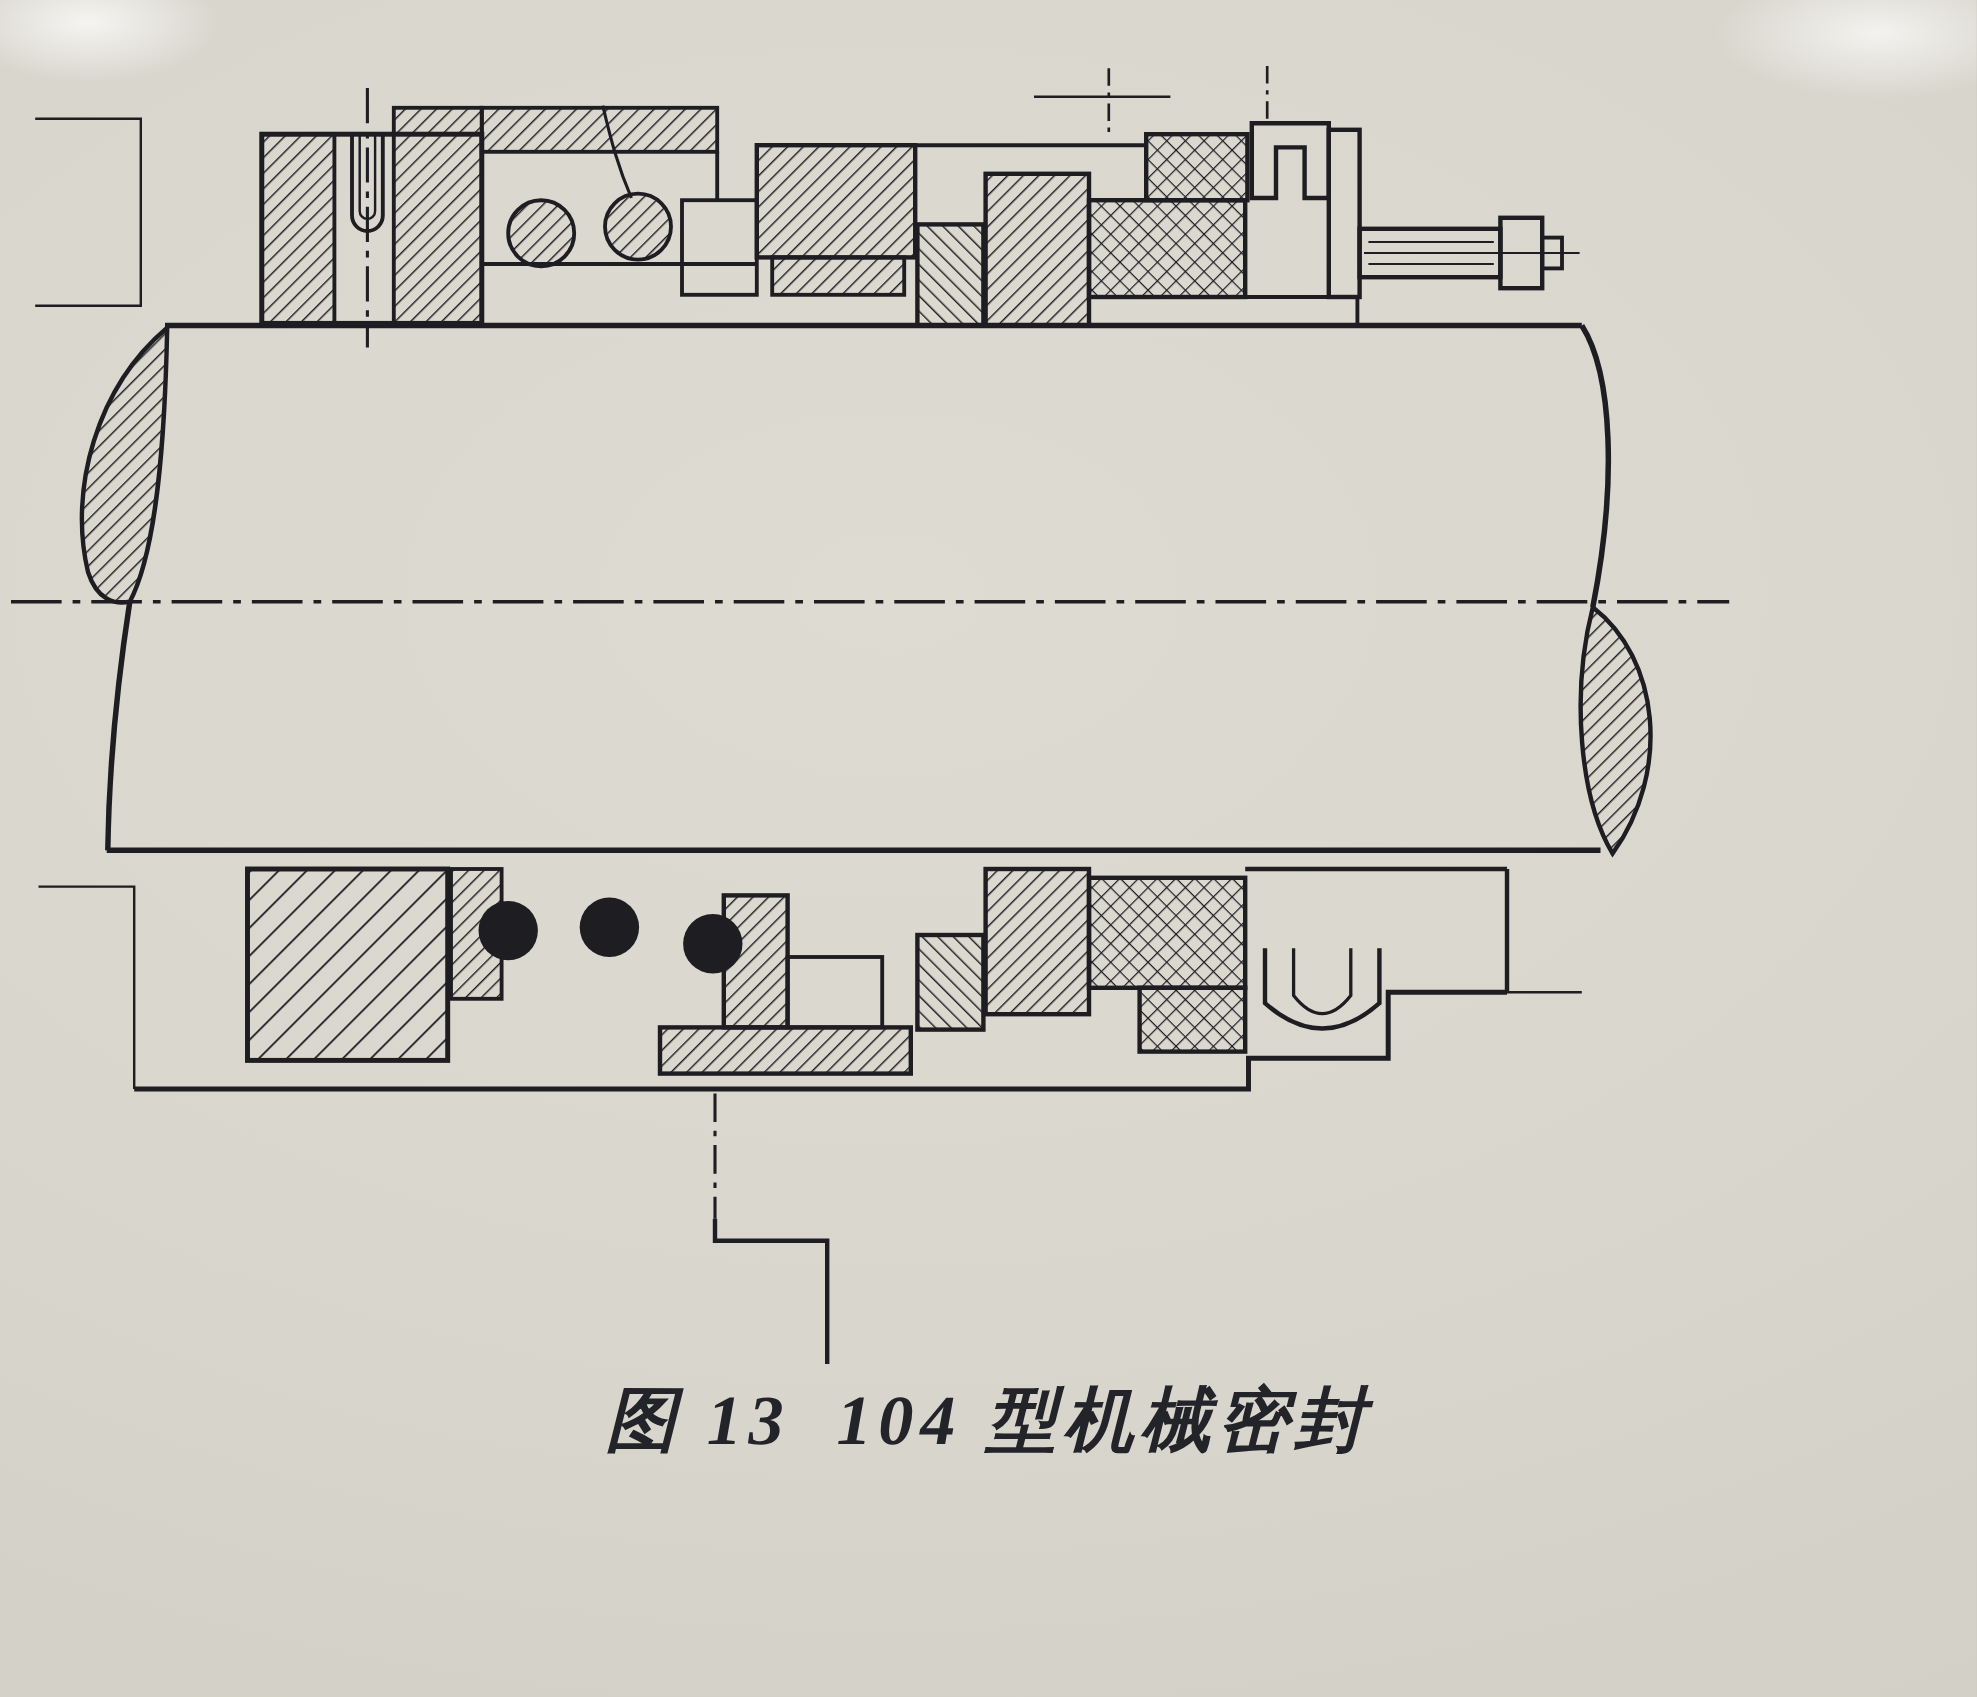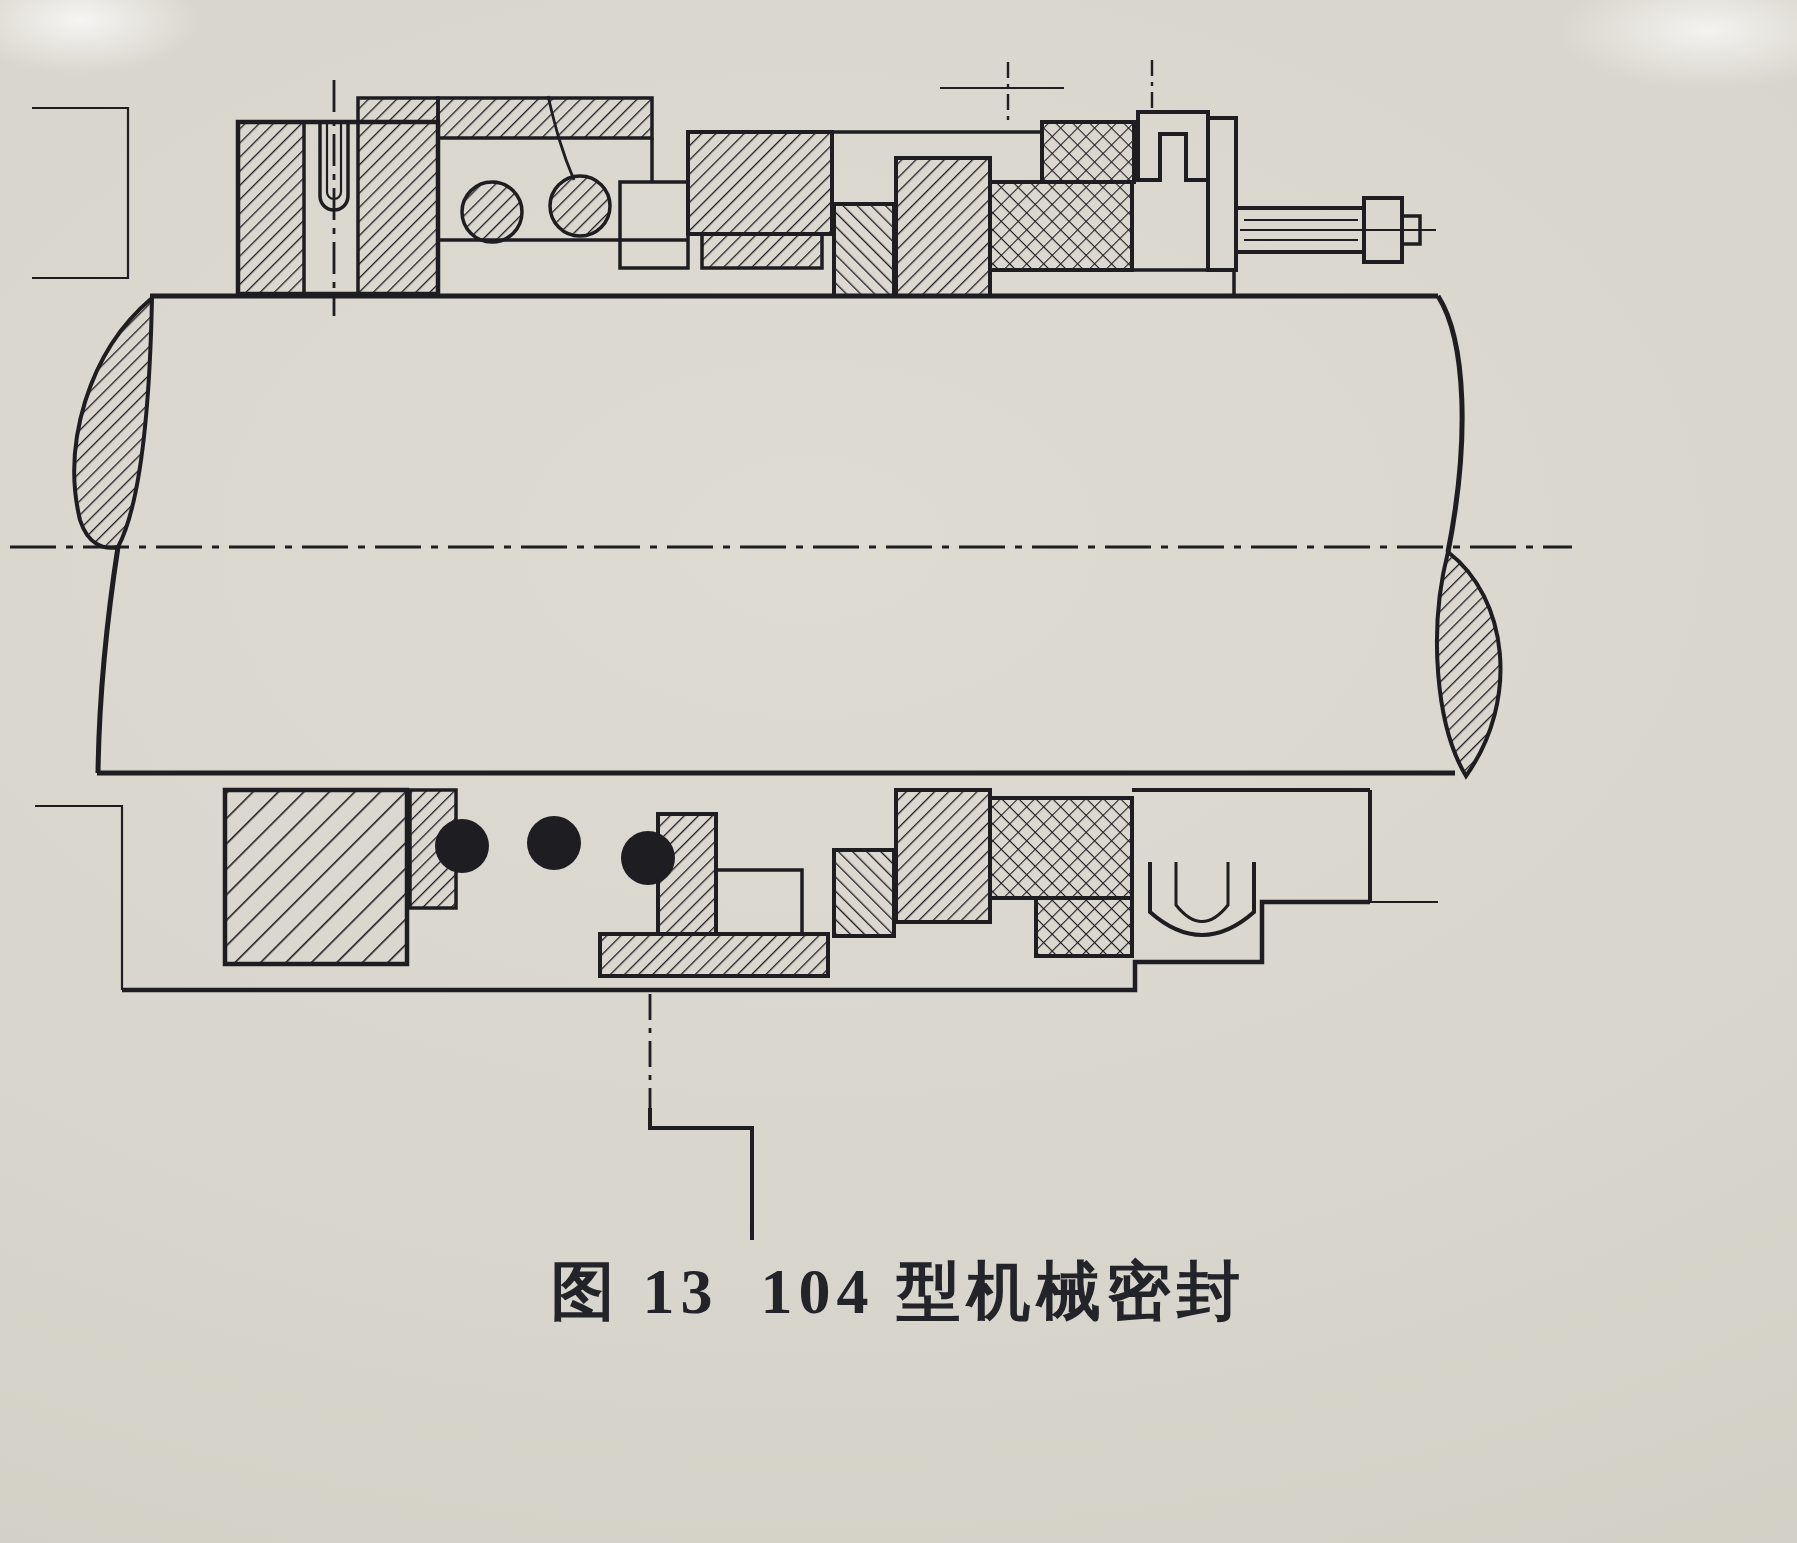--- a/index.html
+++ b/index.html
@@ -12,20 +12,21 @@
     overflow: hidden;
     background: #cfccc3;
     font-family: "Liberation Serif", "DejaVu Serif", serif;
   }
   .page {
     position: relative;
     width: 1797px;
     height: 1543px;
     background:
       radial-gradient(130% 95% at 45% 35%, #dedbd3 0%, #d8d5cc 52%, #cfccc2 100%);
+    font-style: italic;
   }
   .crease {
     position: absolute;
     pointer-events: none;
   }
   .crease.tl {
     left: -40px; top: -35px; width: 240px; height: 110px;
     background: radial-gradient(closest-side, rgba(255,255,255,0.75), rgba(255,255,255,0));
   }
   .crease.tr {

